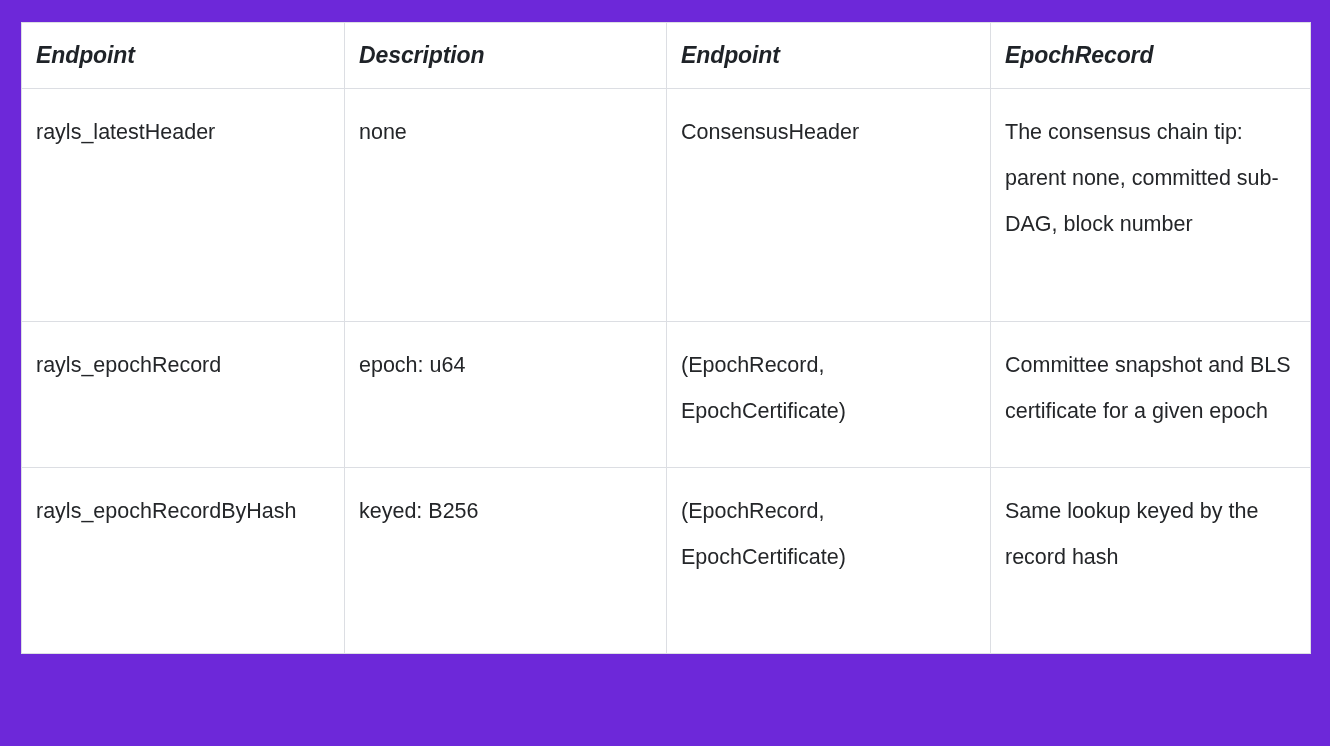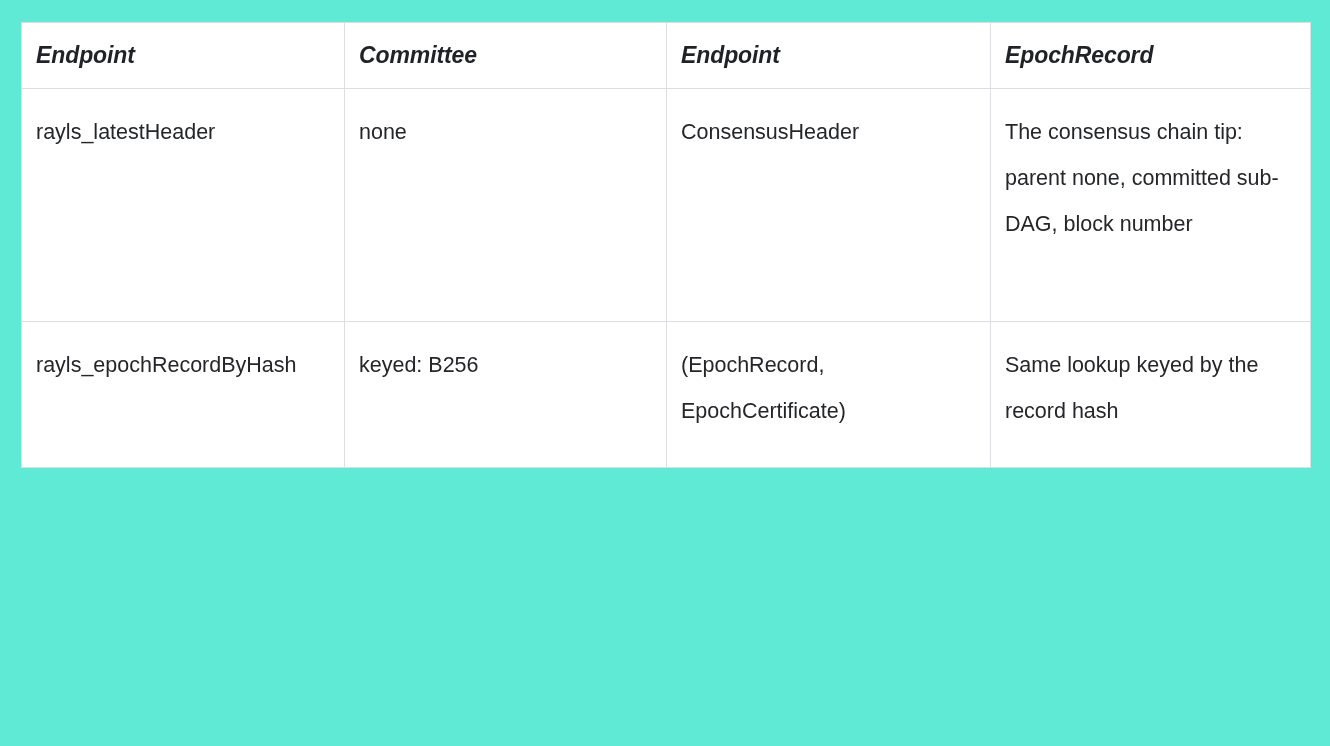--- a/index.html
+++ b/index.html
@@ -11,21 +11,21 @@
     width: 1330px;
     height: 746px;
     font-family: "Liberation Sans", sans-serif;
     color: #24292f;
     overflow: hidden;
   }
   .page {
     position: relative;
     width: 1330px;
     height: 746px;
-    background: #5eead4;
+    background: #6d28d9;
   }
   .api-table {
     position: absolute;
     left: 21px;
     top: 22px;
     width: 1289px;
     border-collapse: collapse;
     table-layout: fixed;
     background: #ffffff;
     border: 1px solid #dcdee3;
@@ -83,21 +83,21 @@
         <col class="c2">
         <col class="c3">
         <col class="c4">
     </colgroup>
     <thead data-name="table-header">
       <tr data-name="table-header-row">
         <th data-name="column-header-endpoint">
           <div class="hcell" data-name="column-header-endpoint-label">Endpoint</div>
         </th>
         <th data-name="column-header-parameters">
-          <div class="hcell" data-name="column-header-parameters-label">Committee</div>
+          <div class="hcell" data-name="column-header-parameters-label">Description</div>
         </th>
         <th data-name="column-header-returns">
           <div class="hcell" data-name="column-header-returns-label">Endpoint</div>
         </th>
         <th data-name="column-header-description">
           <div class="hcell" data-name="column-header-description-label">EpochRecord</div>
         </th>
       </tr>
     </thead>
     <tbody data-name="table-body">
@@ -110,20 +110,34 @@
         </td>
         <td data-name="cell-returns">
           <div class="cell" data-name="endpoint-returns">ConsensusHeader</div>
         </td>
         <td data-name="cell-description">
           <div class="cell" data-name="endpoint-description">The consensus chain tip: parent none, committed sub-DAG, block number</div>
         </td>
       </tr>
       <tr data-name="table-row">
         <td data-name="cell-endpoint">
+          <div class="cell" data-name="endpoint-name">rayls_epochRecord</div>
+        </td>
+        <td data-name="cell-parameters">
+          <div class="cell" data-name="endpoint-parameters">epoch: u64</div>
+        </td>
+        <td data-name="cell-returns">
+          <div class="cell" data-name="endpoint-returns">(EpochRecord, EpochCertificate)</div>
+        </td>
+        <td data-name="cell-description">
+          <div class="cell" data-name="endpoint-description">Committee snapshot and BLS certificate for a given epoch</div>
+        </td>
+      </tr>
+      <tr data-name="table-row">
+        <td data-name="cell-endpoint">
           <div class="cell" data-name="endpoint-name">rayls_epochRecordByHash</div>
         </td>
         <td data-name="cell-parameters">
           <div class="cell" data-name="endpoint-parameters">keyed: B256</div>
         </td>
         <td data-name="cell-returns">
           <div class="cell" data-name="endpoint-returns">(EpochRecord, EpochCertificate)</div>
         </td>
         <td data-name="cell-description">
           <div class="cell" data-name="endpoint-description">Same lookup keyed by the record hash</div>

